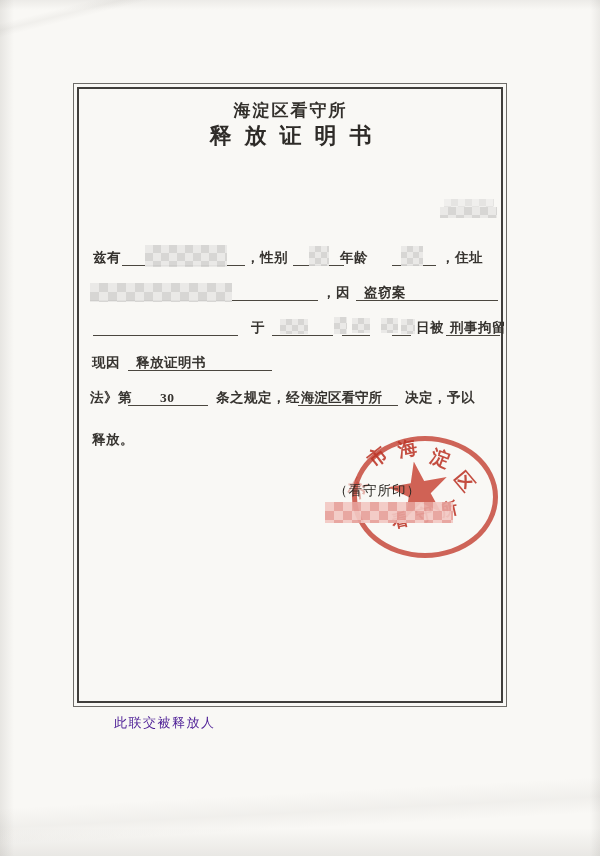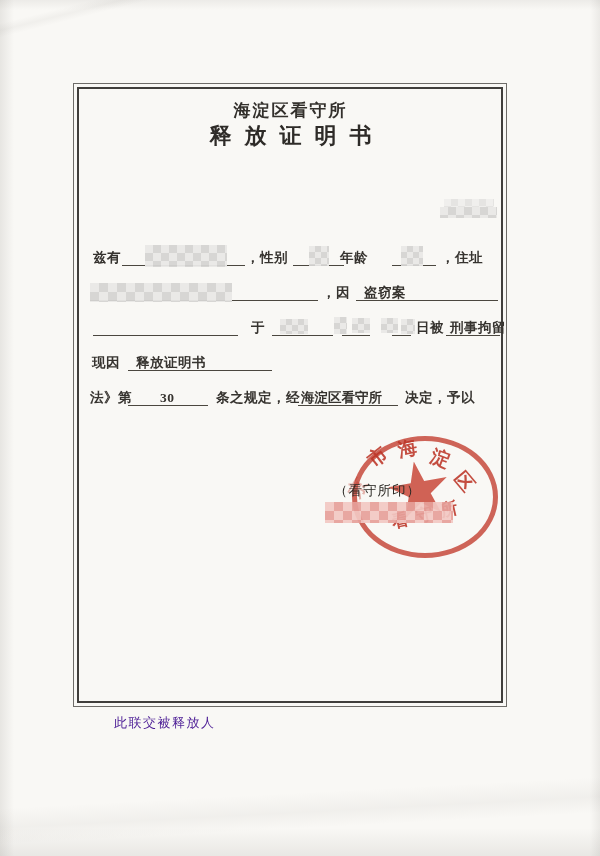--- a/index.html
+++ b/index.html
@@ -130,20 +130,23 @@
   <div class="line" style="top:386px">
     <span class="t" style="left:90px">法》第</span>
     <span class="u" style="left:128px; width:80px"></span>
     <span class="t" style="left:160px">30</span>
     <span class="t" style="left:216px">条之规定，经</span>
     <span class="u" style="left:298px; width:100px"></span>
     <span class="t" style="left:301px; letter-spacing:0">海淀区看守所</span>
     <span class="t" style="left:405px">决定，予以</span>
   </div>
 
+  <div class="line" style="top:428px">
+    <span class="t" style="left:92px">释放。</span>
+  </div>
 
   <div class="stamp">
     <div class="stamp-ring"></div>
     <div class="stamp-star"></div>
     <span class="sc sc-0">京</span>
     <span class="sc sc-1">市</span>
     <span class="sc sc-2">海</span>
     <span class="sc sc-3">淀</span>
     <span class="sc sc-4">区</span>
     <span class="stamp-bottom">看守所</span>

